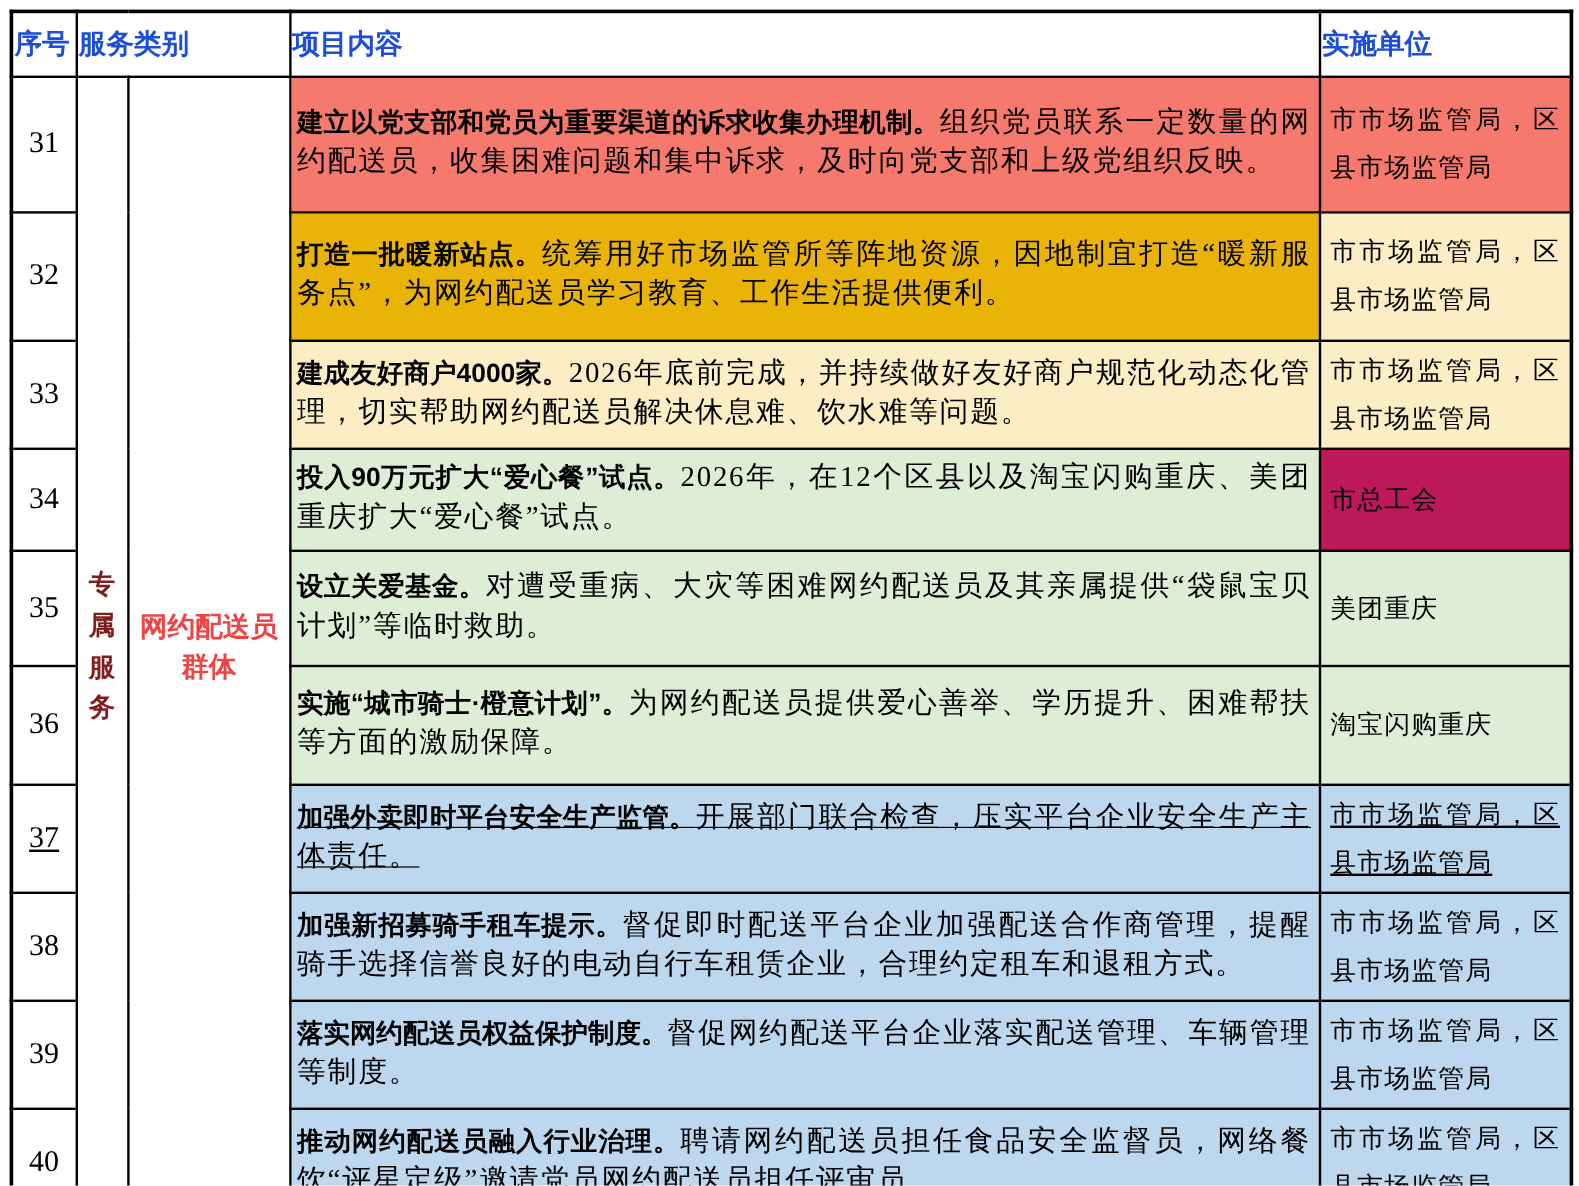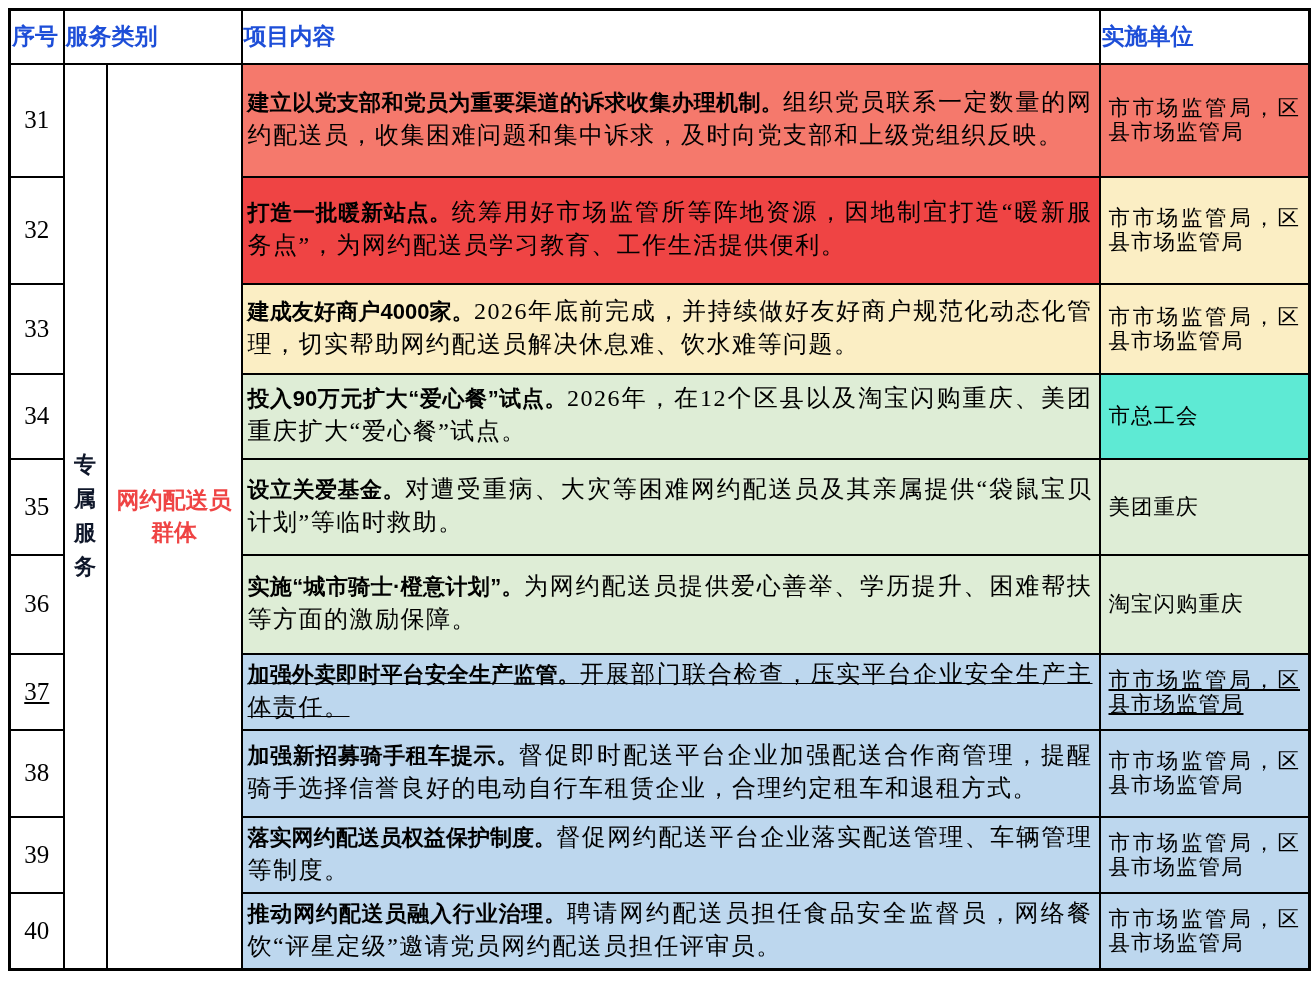--- a/index.html
+++ b/index.html
@@ -11,27 +11,27 @@
   col.c-cat2{width:135px;}
   col.c-content{width:858px;}
   col.c-unit{width:210px;}
   th,td{border:2px solid #000;box-sizing:border-box;vertical-align:middle;overflow:hidden;}
   th{background:#fff;font-weight:bold;font-size:23px;color:#1d4ed8;text-align:left;height:54px;
      font-family:"Liberation Sans",sans-serif;}
   td.no{background:#fff;text-align:center;font-family:"Liberation Serif","DejaVu Serif",serif;
         font-size:25px;color:#000;}
   td.cat-vert{background:#fff;text-align:center;}
   td.cat-vert .vtext{width:1.1em;margin:12px auto;word-break:break-all;line-height:1.55;
-        font-weight:bold;font-size:22px;color:#0f172a;}
+        font-weight:bold;font-size:22px;color:#7f1d1d;}
   td.cat-main{background:#fff;text-align:center;font-weight:bold;font-size:23px;color:#ef4444;line-height:1.4;}
   td.content{padding:4px 6px 4px 5px;text-align:justify;line-height:30px;color:#000;}
   td.content .b{font-weight:bold;font-size:22px;font-family:"Liberation Sans",sans-serif;}
   td.content .t{font-weight:normal;font-size:24px;font-family:"Liberation Serif","DejaVu Serif",serif;
         letter-spacing:1.5px;}
-  td.unit{padding:4px 8px;text-align:justify;font-size:21.5px;line-height:24px;color:#000;
+  td.unit{padding:4px 8px;text-align:justify;font-size:21.5px;line-height:40px;color:#000;
         font-family:"Liberation Serif","DejaVu Serif",serif;letter-spacing:1px;}
   tr.r1{height:113px;} tr.r2{height:107px;} tr.r3{height:90px;} tr.r4{height:85px;}
   tr.r5{height:96px;} tr.r6{height:99px;} tr.r7{height:75px;text-decoration:underline;} tr.r8{height:87px;}
   tr.r9{height:72px;} tr.r10{height:74px;}
 </style>
 </head>
 <body>
 
 <div class="sheet">
 <table>
@@ -58,32 +58,32 @@
       </td>
       <td class="cat-main" rowspan="10">
         <div>网约配送员</div>
         <div>群体</div>
       </td>
       <td class="content" style="background-color: rgb(245, 121, 108);"><span class="b">建立以党支部和党员为重要渠道的诉求收集办理机制。</span><span class="t">组织党员联系一定数量的网约配送员，收集困难问题和集中诉求，及时向党支部和上级党组织反映。</span></td>
       <td class="unit" style="background-color: rgb(245, 121, 108);">市市场监管局，区县市场监管局</td>
     </tr>
     <tr class="r2">
       <td class="no">32</td>
-      <td class="content" style="background-color: #ef4444;"><span class="b">打造一批暖新站点。</span><span class="t">统筹用好市场监管所等阵地资源，因地制宜打造“暖新服务点”，为网约配送员学习教育、工作生活提供便利。</span></td>
+      <td class="content" style="background-color: #eab308;"><span class="b">打造一批暖新站点。</span><span class="t">统筹用好市场监管所等阵地资源，因地制宜打造“暖新服务点”，为网约配送员学习教育、工作生活提供便利。</span></td>
       <td class="unit" style="background-color: rgb(251, 238, 196);">市市场监管局，区县市场监管局</td>
     </tr>
     <tr class="r3">
       <td class="no">33</td>
       <td class="content" style="background-color: rgb(251, 238, 196);"><span class="b">建成友好商户4000家。</span><span class="t">2026年底前完成，并持续做好友好商户规范化动态化管理，切实帮助网约配送员解决休息难、饮水难等问题。</span></td>
       <td class="unit" style="background-color: rgb(251, 238, 196);">市市场监管局，区县市场监管局</td>
     </tr>
     <tr class="r4">
       <td class="no">34</td>
       <td class="content" style="background-color: rgb(222, 237, 214);"><span class="b">投入90万元扩大“爱心餐”试点。</span><span class="t">2026年，在12个区县以及淘宝闪购重庆、美团重庆扩大“爱心餐”试点。</span></td>
-      <td class="unit" style="background-color: #5eead4;">市总工会</td>
+      <td class="unit" style="background-color: #be185d;">市总工会</td>
     </tr>
     <tr class="r5">
       <td class="no">35</td>
       <td class="content" style="background-color: rgb(222, 237, 214);"><span class="b">设立关爱基金。</span><span class="t">对遭受重病、大灾等困难网约配送员及其亲属提供“袋鼠宝贝计划”等临时救助。</span></td>
       <td class="unit" style="background-color: rgb(222, 237, 214);">美团重庆</td>
     </tr>
     <tr class="r6">
       <td class="no">36</td>
       <td class="content" style="background-color: rgb(222, 237, 214);"><span class="b">实施“城市骑士·橙意计划”。</span><span class="t">为网约配送员提供爱心善举、学历提升、困难帮扶等方面的激励保障。</span></td>
       <td class="unit" style="background-color: rgb(222, 237, 214);">淘宝闪购重庆</td>

